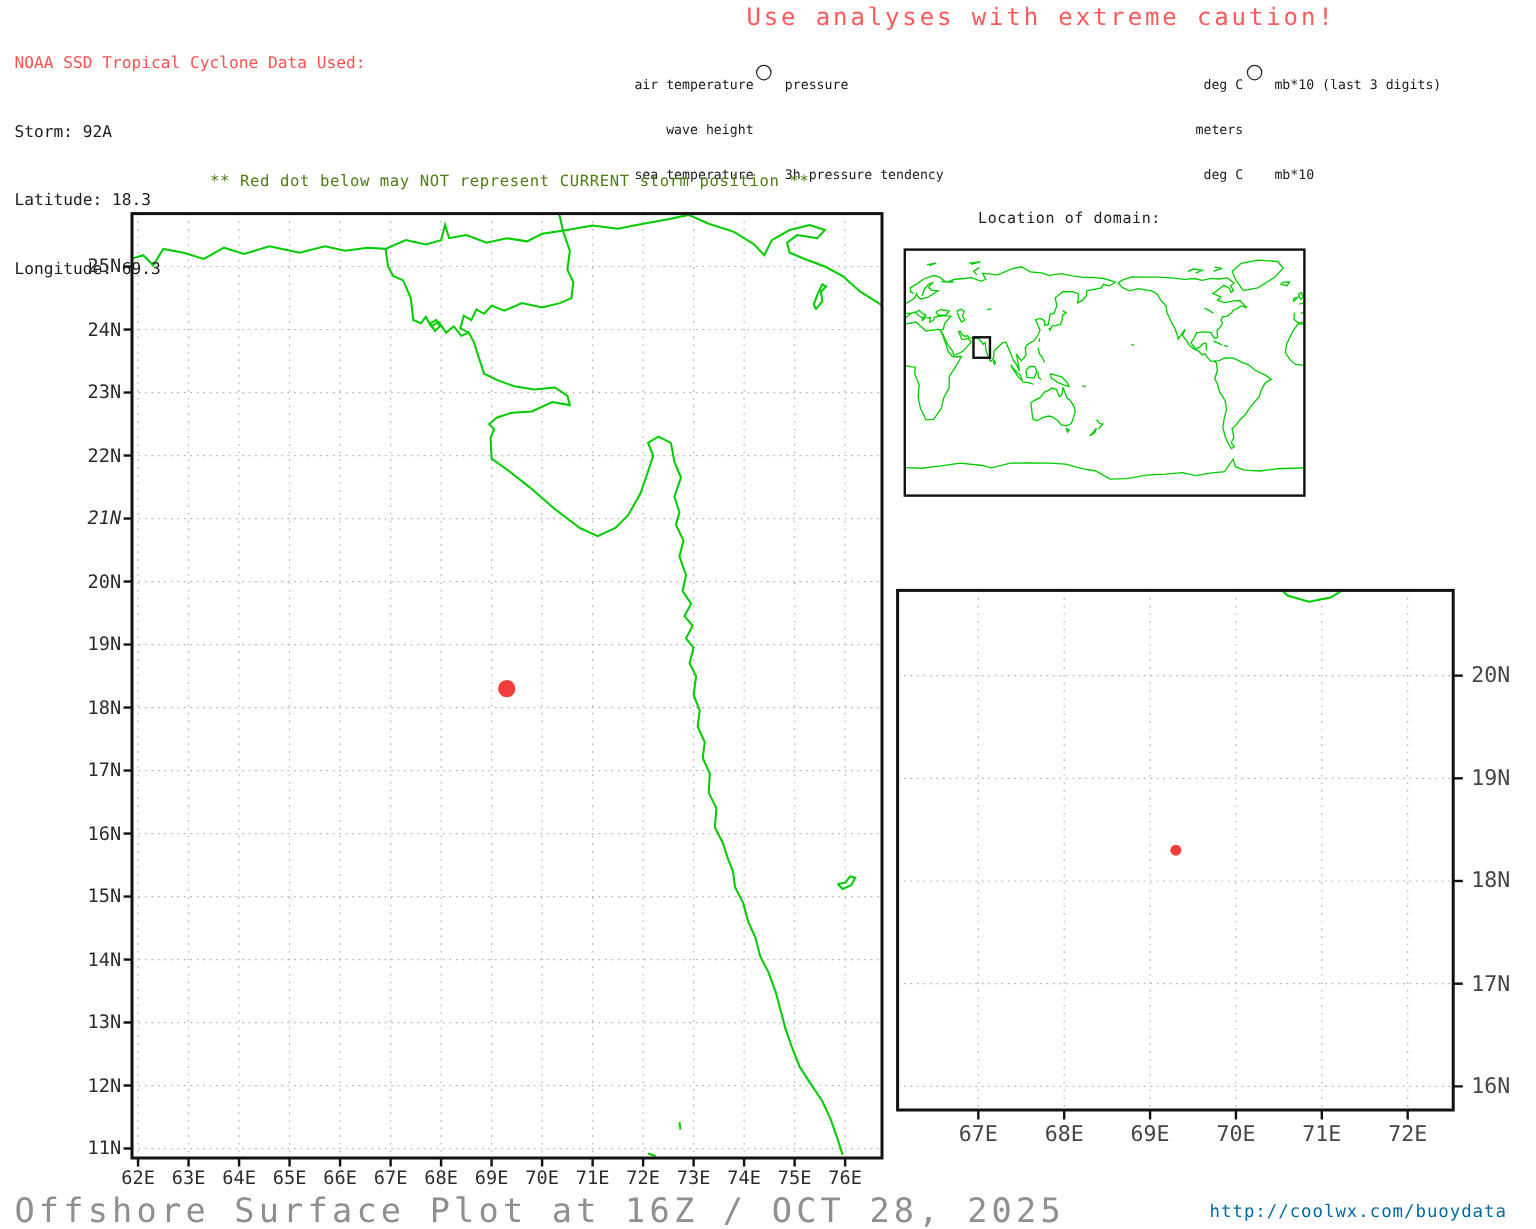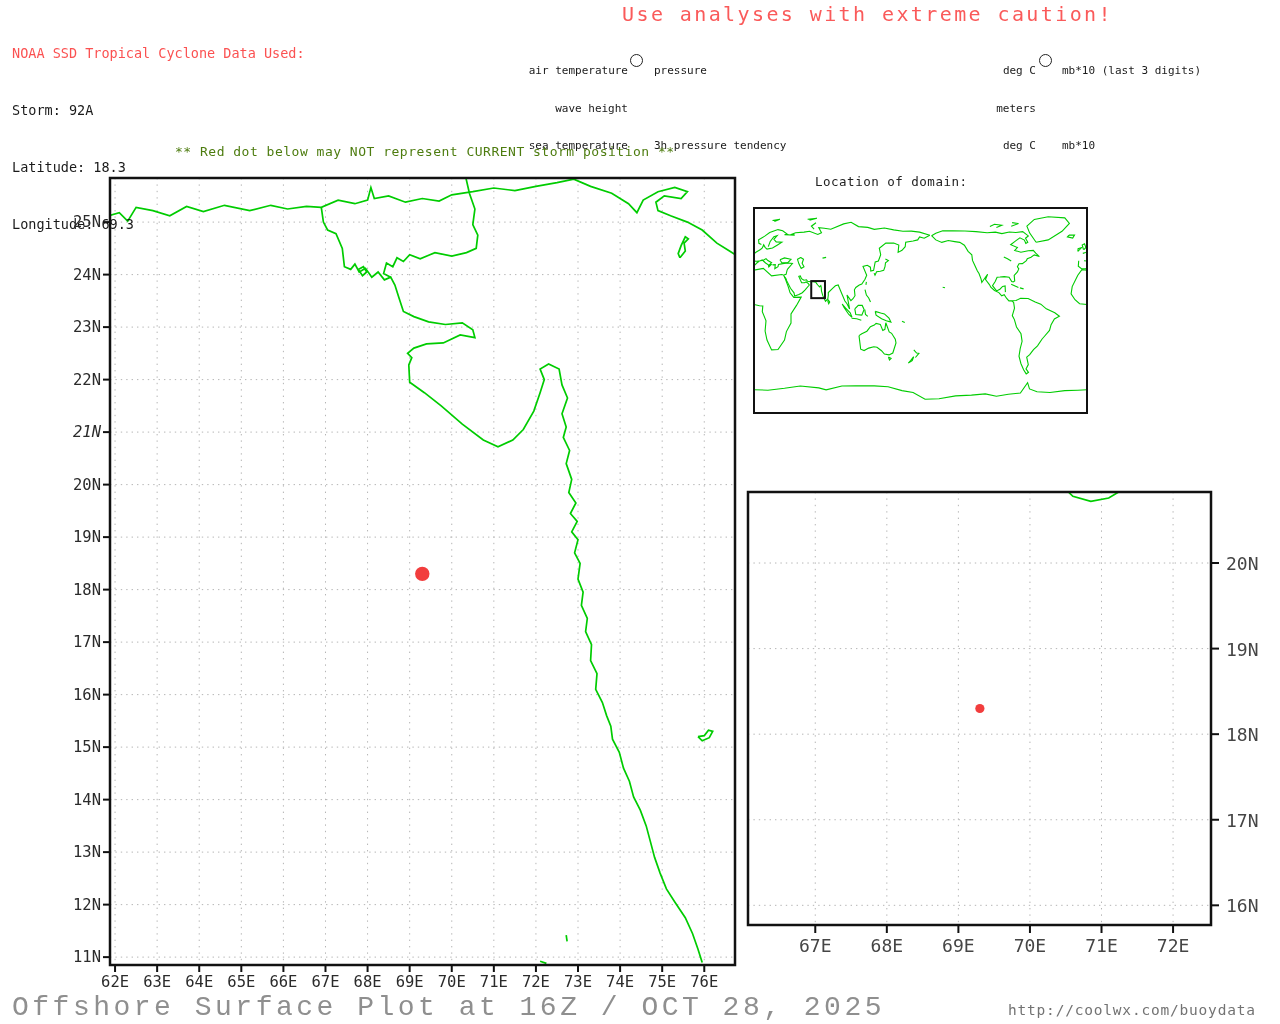--- a/index.html
+++ b/index.html
@@ -22,22 +22,22 @@
   .lcol-r{margin-left:26px;text-align:left;}
   .st-circle{position:absolute;width:13px;height:13px;border:1.4px solid #222;
              border-radius:50%;background:#fff;box-sizing:border-box;}
   #circle-station{left:630px;top:54px;}
   #circle-units{left:1039px;top:54px;}
   
   #warning{left:175px;top:144px;font-size:13px;letter-spacing:.5px;color:#4d7c0f;}
   
   #world-title{left:815px;top:174px;font-size:12.5px;letter-spacing:.5px;color:#222;}
   
-  #footer-title{left:12px;top:992px;font-size:28px;letter-spacing:3.5px;color:#8f8f8f;font-family:Liberation Mono, monospace;}
-  #footer-url{left:1008px;top:1002px;font-size:14.5px;letter-spacing:.8px;color:#737373;}
+  #footer-title{left:12px;top:992px;font-size:28px;letter-spacing:3.5px;color:#8f8f8f;}
+  #footer-url{left:1008px;top:1002px;font-size:14.5px;letter-spacing:.8px;color:#0369a1;}
   
   .axlab{position:absolute;white-space:pre;color:#2b2b2b;}
   .axlab.main{font-size:15.5px;}
   .axlab.inset{font-size:18px;color:#454545;}
   #plot-svg{position:absolute;left:0;top:0;}
 </style>
 </head>
 <body>
 
 <svg id="plot-svg" width="1280" height="1024">

